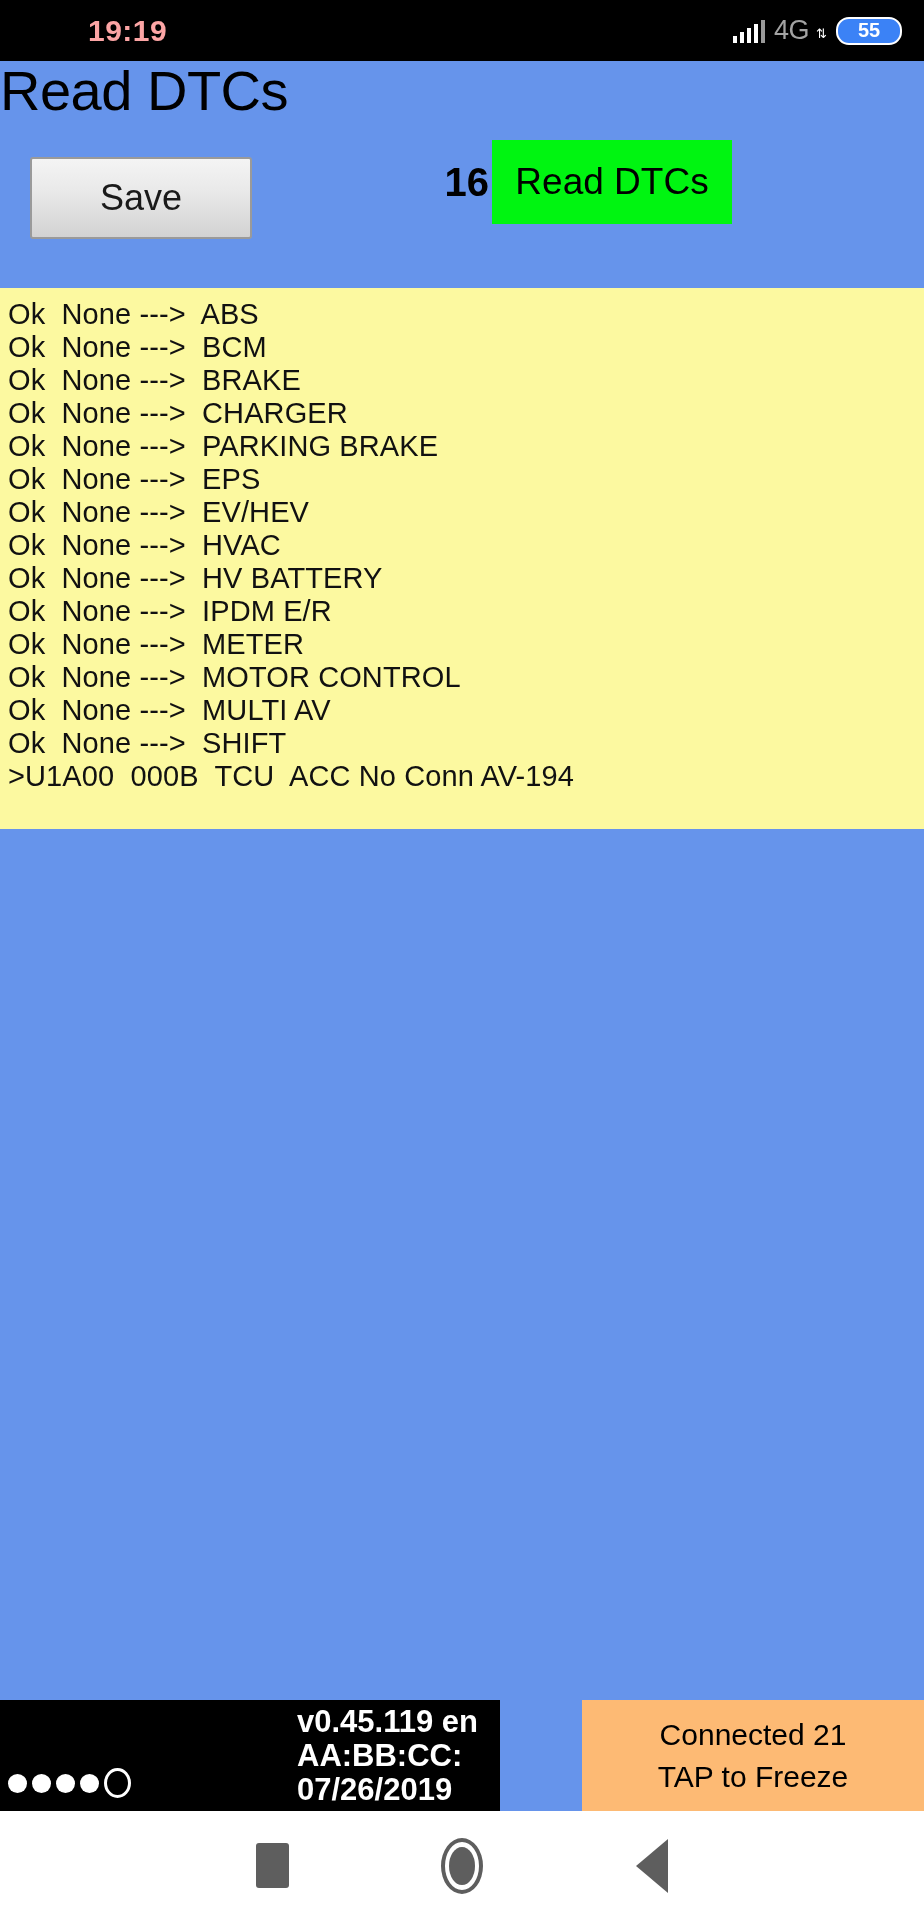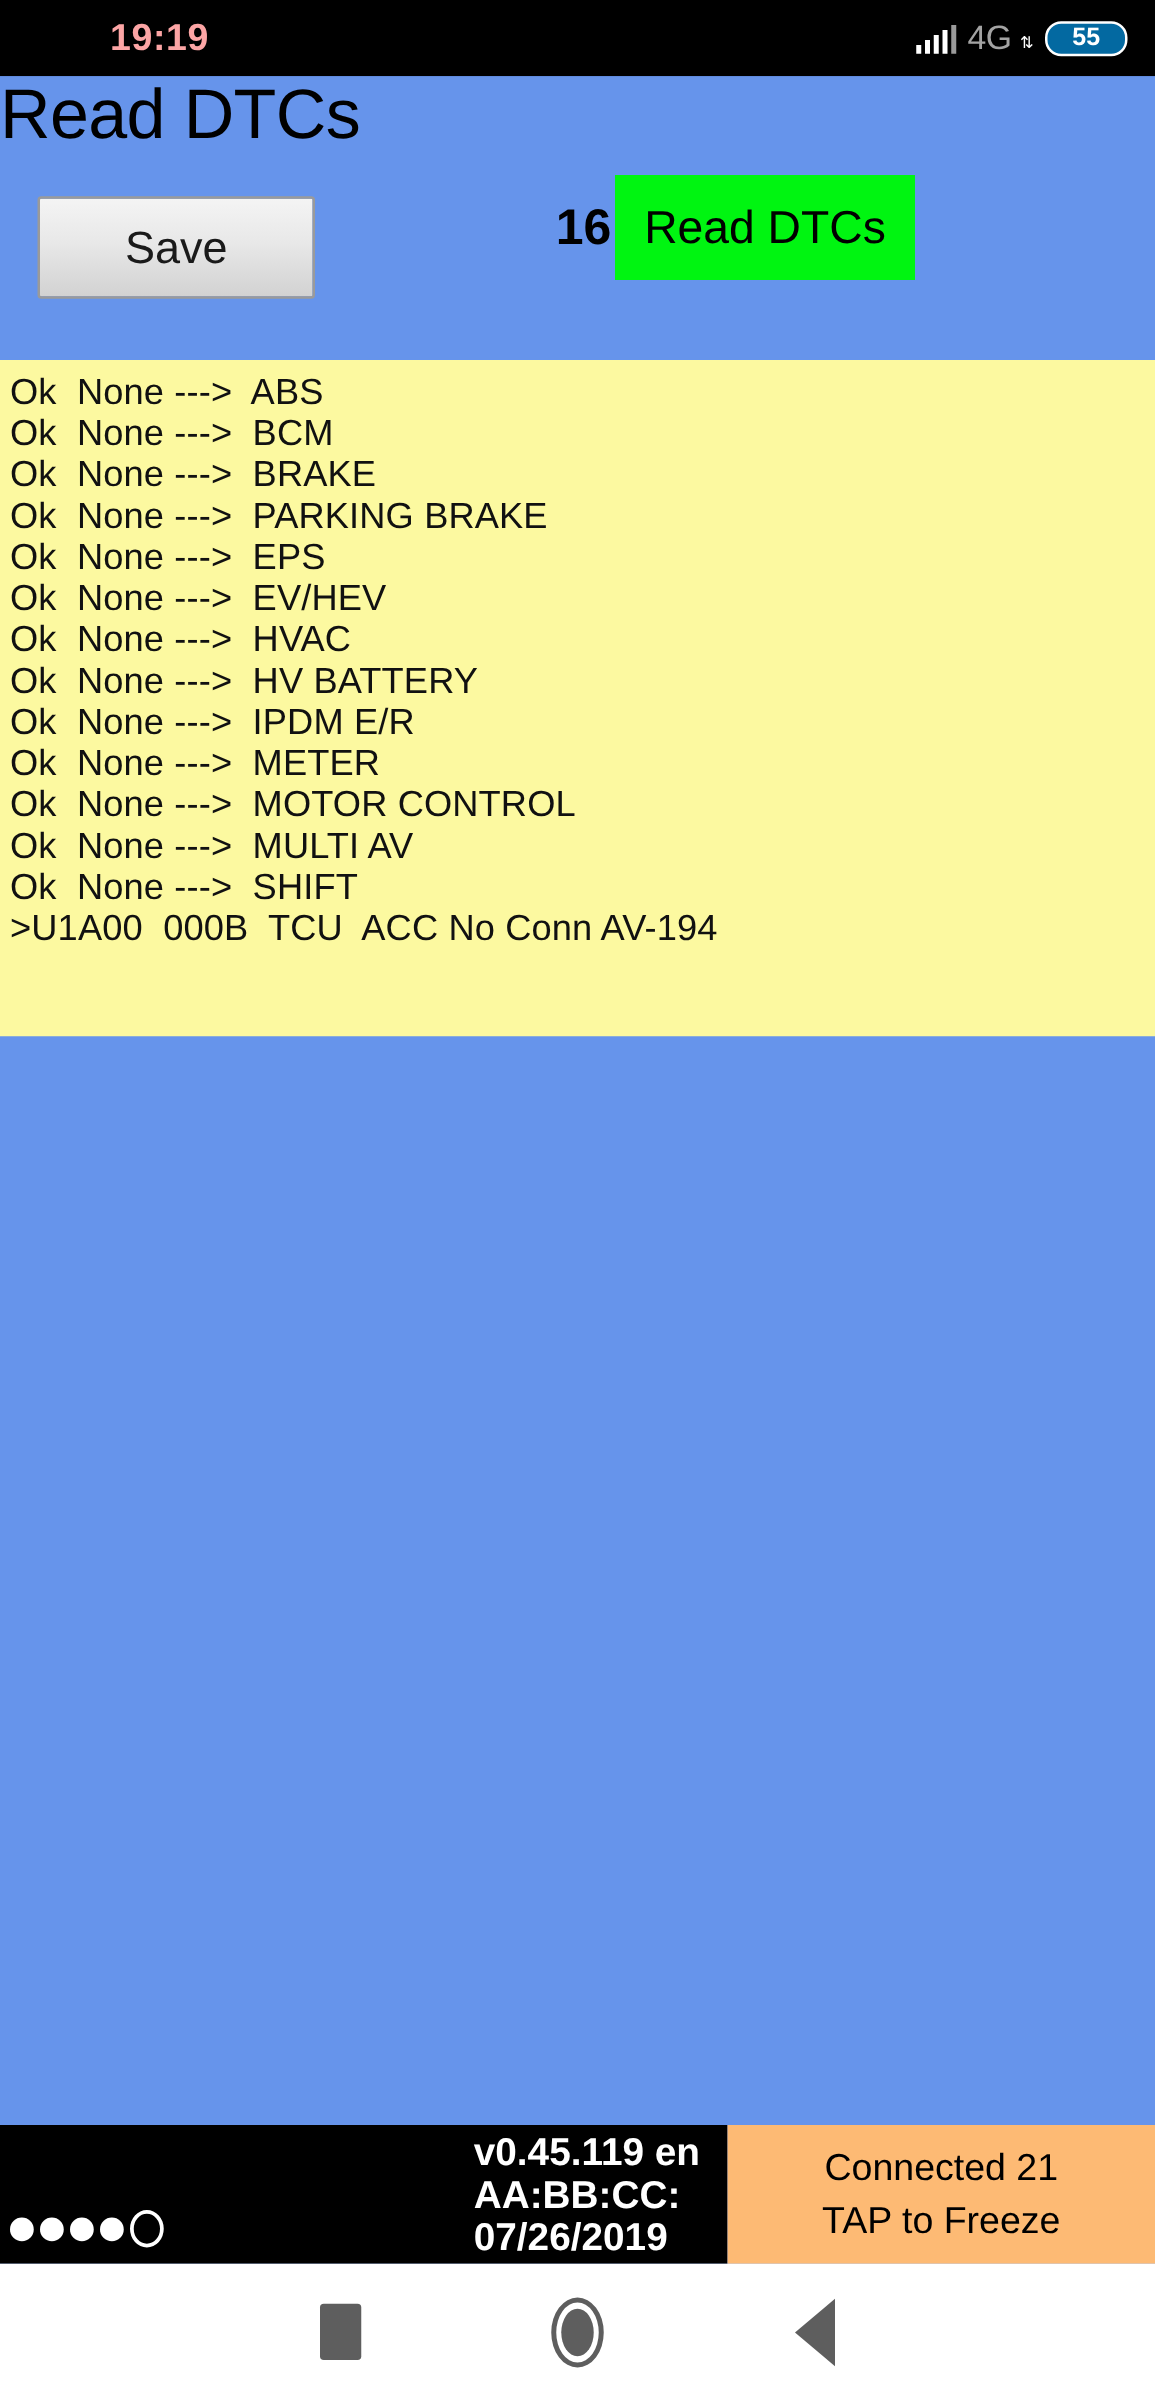--- a/index.html
+++ b/index.html
@@ -29,21 +29,21 @@
   .signal i.b1 { height:7px; }
   .signal i.b2 { height:11px; }
   .signal i.b3 { height:15px; }
   .signal i.b4 { height:19px; }
   .signal i.b5 { height:23px; background:#9a9a9a; }
   .net-label { color:#a3a3a3; font-size:27px; font-weight:normal; letter-spacing:-.5px; }
   .net-arrows { color:#fff; font-size:13px; line-height:11px; margin-left:-2px; margin-top:6px; }
   .battery {
     border:2.5px solid #fff; border-radius:13px;
     width:66px; height:28px; display:flex; align-items:center; justify-content:center;
-    background:#0369a1;
+    background:#3b82f6;
   }
   .battery span { color:#fff; font-size:20px; font-weight:bold; }
 
   
   .app-header { position:absolute; top:61px; left:0; width:924px; height:227px; background:#6694eb; }
   .page-title {
     position:absolute; left:0px; top:-2px;
     font-size:56px; color:#000; font-weight:normal; line-height:1.15;
     letter-spacing:-0.5px;
   }
@@ -71,21 +71,21 @@
     background:#fcf9a0; padding:10px 0 13px 8px; overflow:hidden;
   }
   .dtc-row {
     font-size:29px; color:#111; line-height:33px;
     white-space:pre; letter-spacing:0.1px;
   }
 
   
   .bottom-bar { position:absolute; left:0; top:1700px; width:924px; height:111px; }
   .bb-black {
-    position:absolute; left:0; top:0; width:582px; height:111px;
+    position:absolute; left:0; top:0; width:500px; height:111px;
     background:#000;
   }
   .page-dots {
     position:absolute; left:8px; bottom:13px;
     display:flex; align-items:center; gap:5px;
   }
   .page-dots i { display:block; width:19px; height:19px; border-radius:50%; background:#fff; }
   .page-dots i.hollow {
     background:transparent; border:3px solid #fff;
     width:27px; height:30px; border-radius:50%;
@@ -146,20 +146,21 @@
     <div class="page-title">Read DTCs</div>
     <div class="btn-save">Save</div>
     <div class="dtc-count">16</div>
     <div class="btn-read">Read DTCs</div>
   </div>
 
   <div class="dtc-list">
     <div class="dtc-row">Ok  None ---&gt;  ABS</div>
     <div class="dtc-row">Ok  None ---&gt;  BCM</div>
     <div class="dtc-row">Ok  None ---&gt;  BRAKE</div>
+    <div class="dtc-row">Ok  None ---&gt;  CHARGER</div>
     <div class="dtc-row">Ok  None ---&gt;  PARKING BRAKE</div>
     <div class="dtc-row">Ok  None ---&gt;  EPS</div>
     <div class="dtc-row">Ok  None ---&gt;  EV/HEV</div>
     <div class="dtc-row">Ok  None ---&gt;  HVAC</div>
     <div class="dtc-row">Ok  None ---&gt;  HV BATTERY</div>
     <div class="dtc-row">Ok  None ---&gt;  IPDM E/R</div>
     <div class="dtc-row">Ok  None ---&gt;  METER</div>
     <div class="dtc-row">Ok  None ---&gt;  MOTOR CONTROL</div>
     <div class="dtc-row">Ok  None ---&gt;  MULTI AV</div>
     <div class="dtc-row">Ok  None ---&gt;  SHIFT</div>

